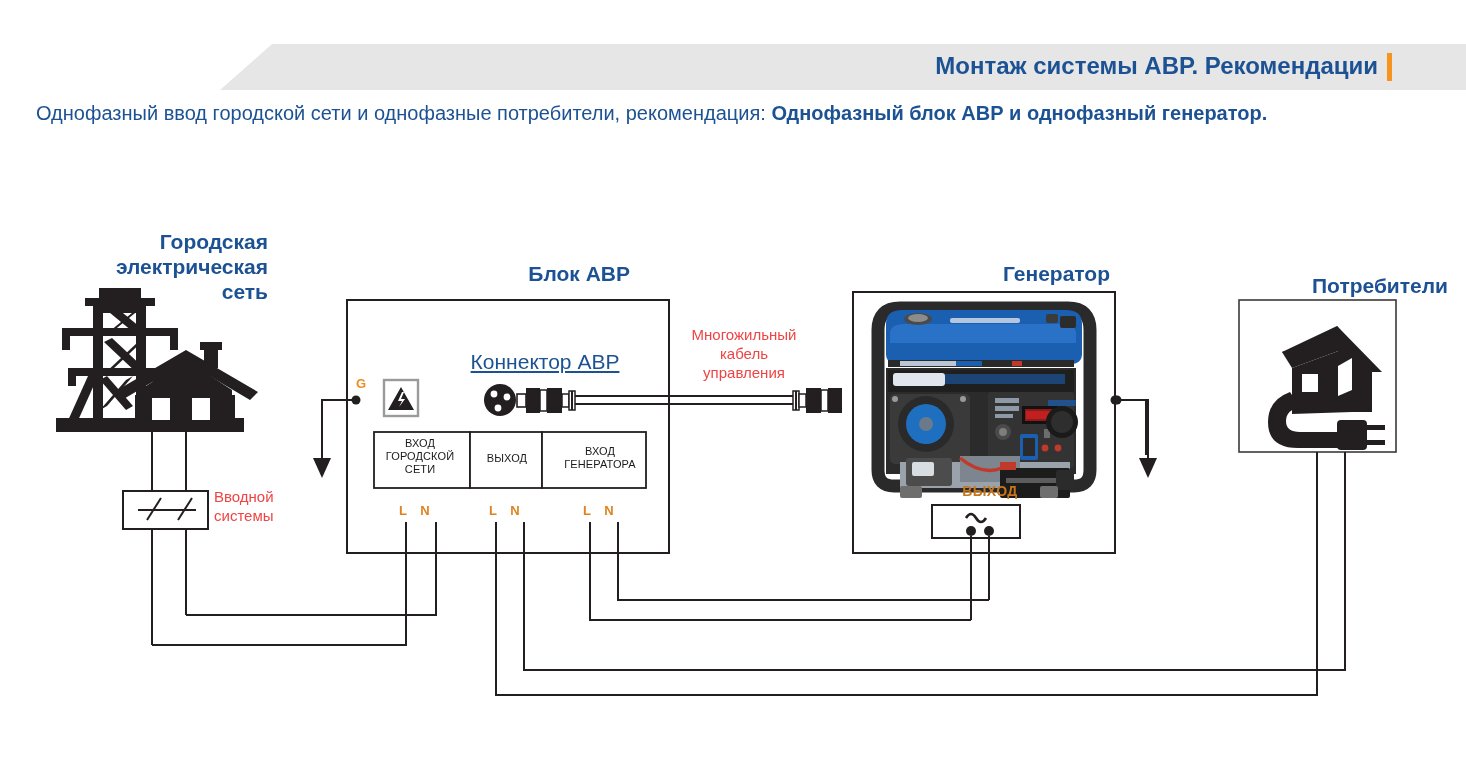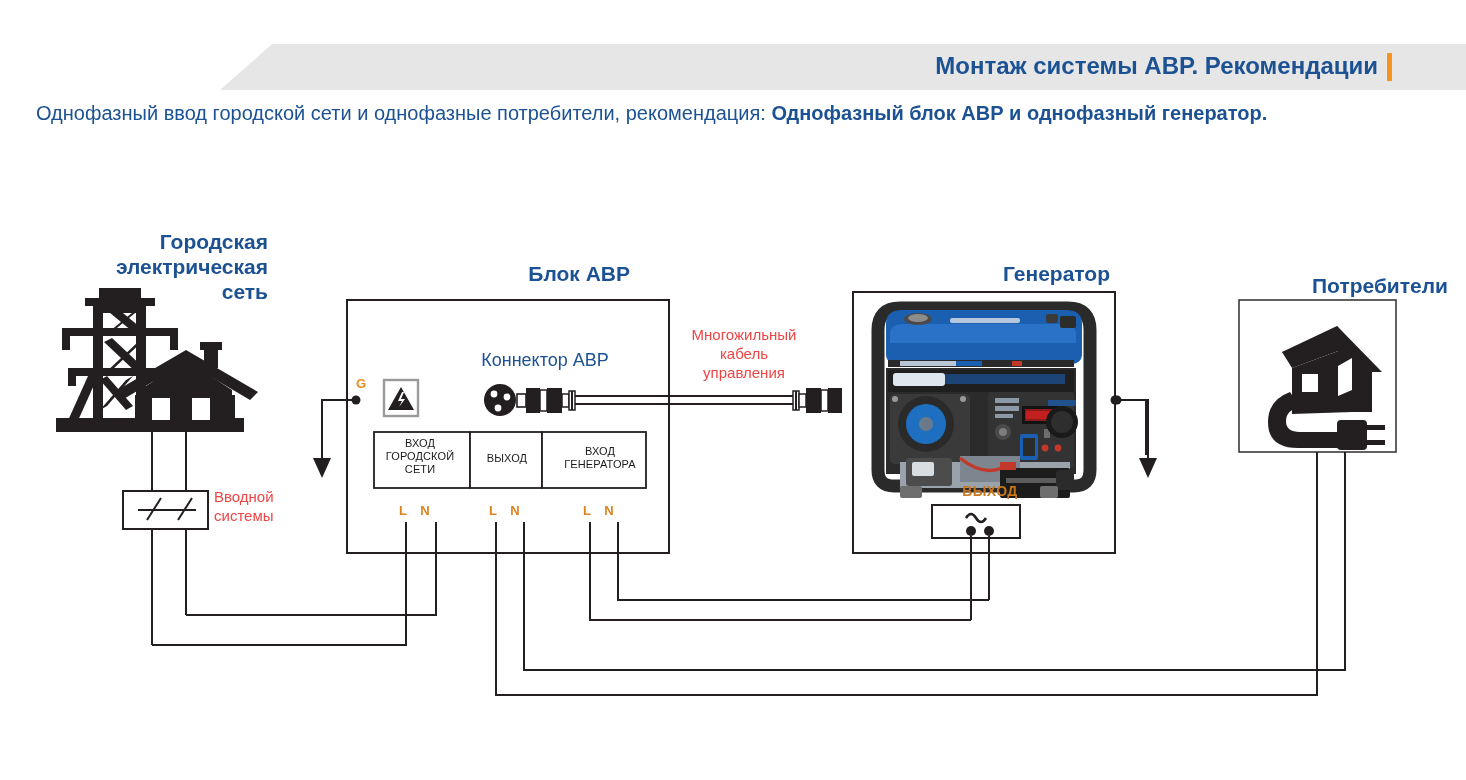--- a/index.html
+++ b/index.html
@@ -108,22 +108,23 @@
   }
   #lbl-breaker { left: 214px; top: 288px; width: 110px; }
   #lbl-cable   { left: 672px; top: 126px; width: 144px; text-align: center; }
 
   #lbl-connector {
     position: absolute;
     left: 430px;
     top: 150px;
     width: 230px;
     text-align: center;
-    font-size: 18px;
+    font-size: 21px;
     color: #1c5293;
+    text-decoration: underline;
   }
   #lbl-gen-out {
     position: absolute;
     left: 930px;
     top: 283px;
     width: 120px;
     text-align: center;
     font-size: 14px;
     font-weight: bold;
     color: #c8761b;

